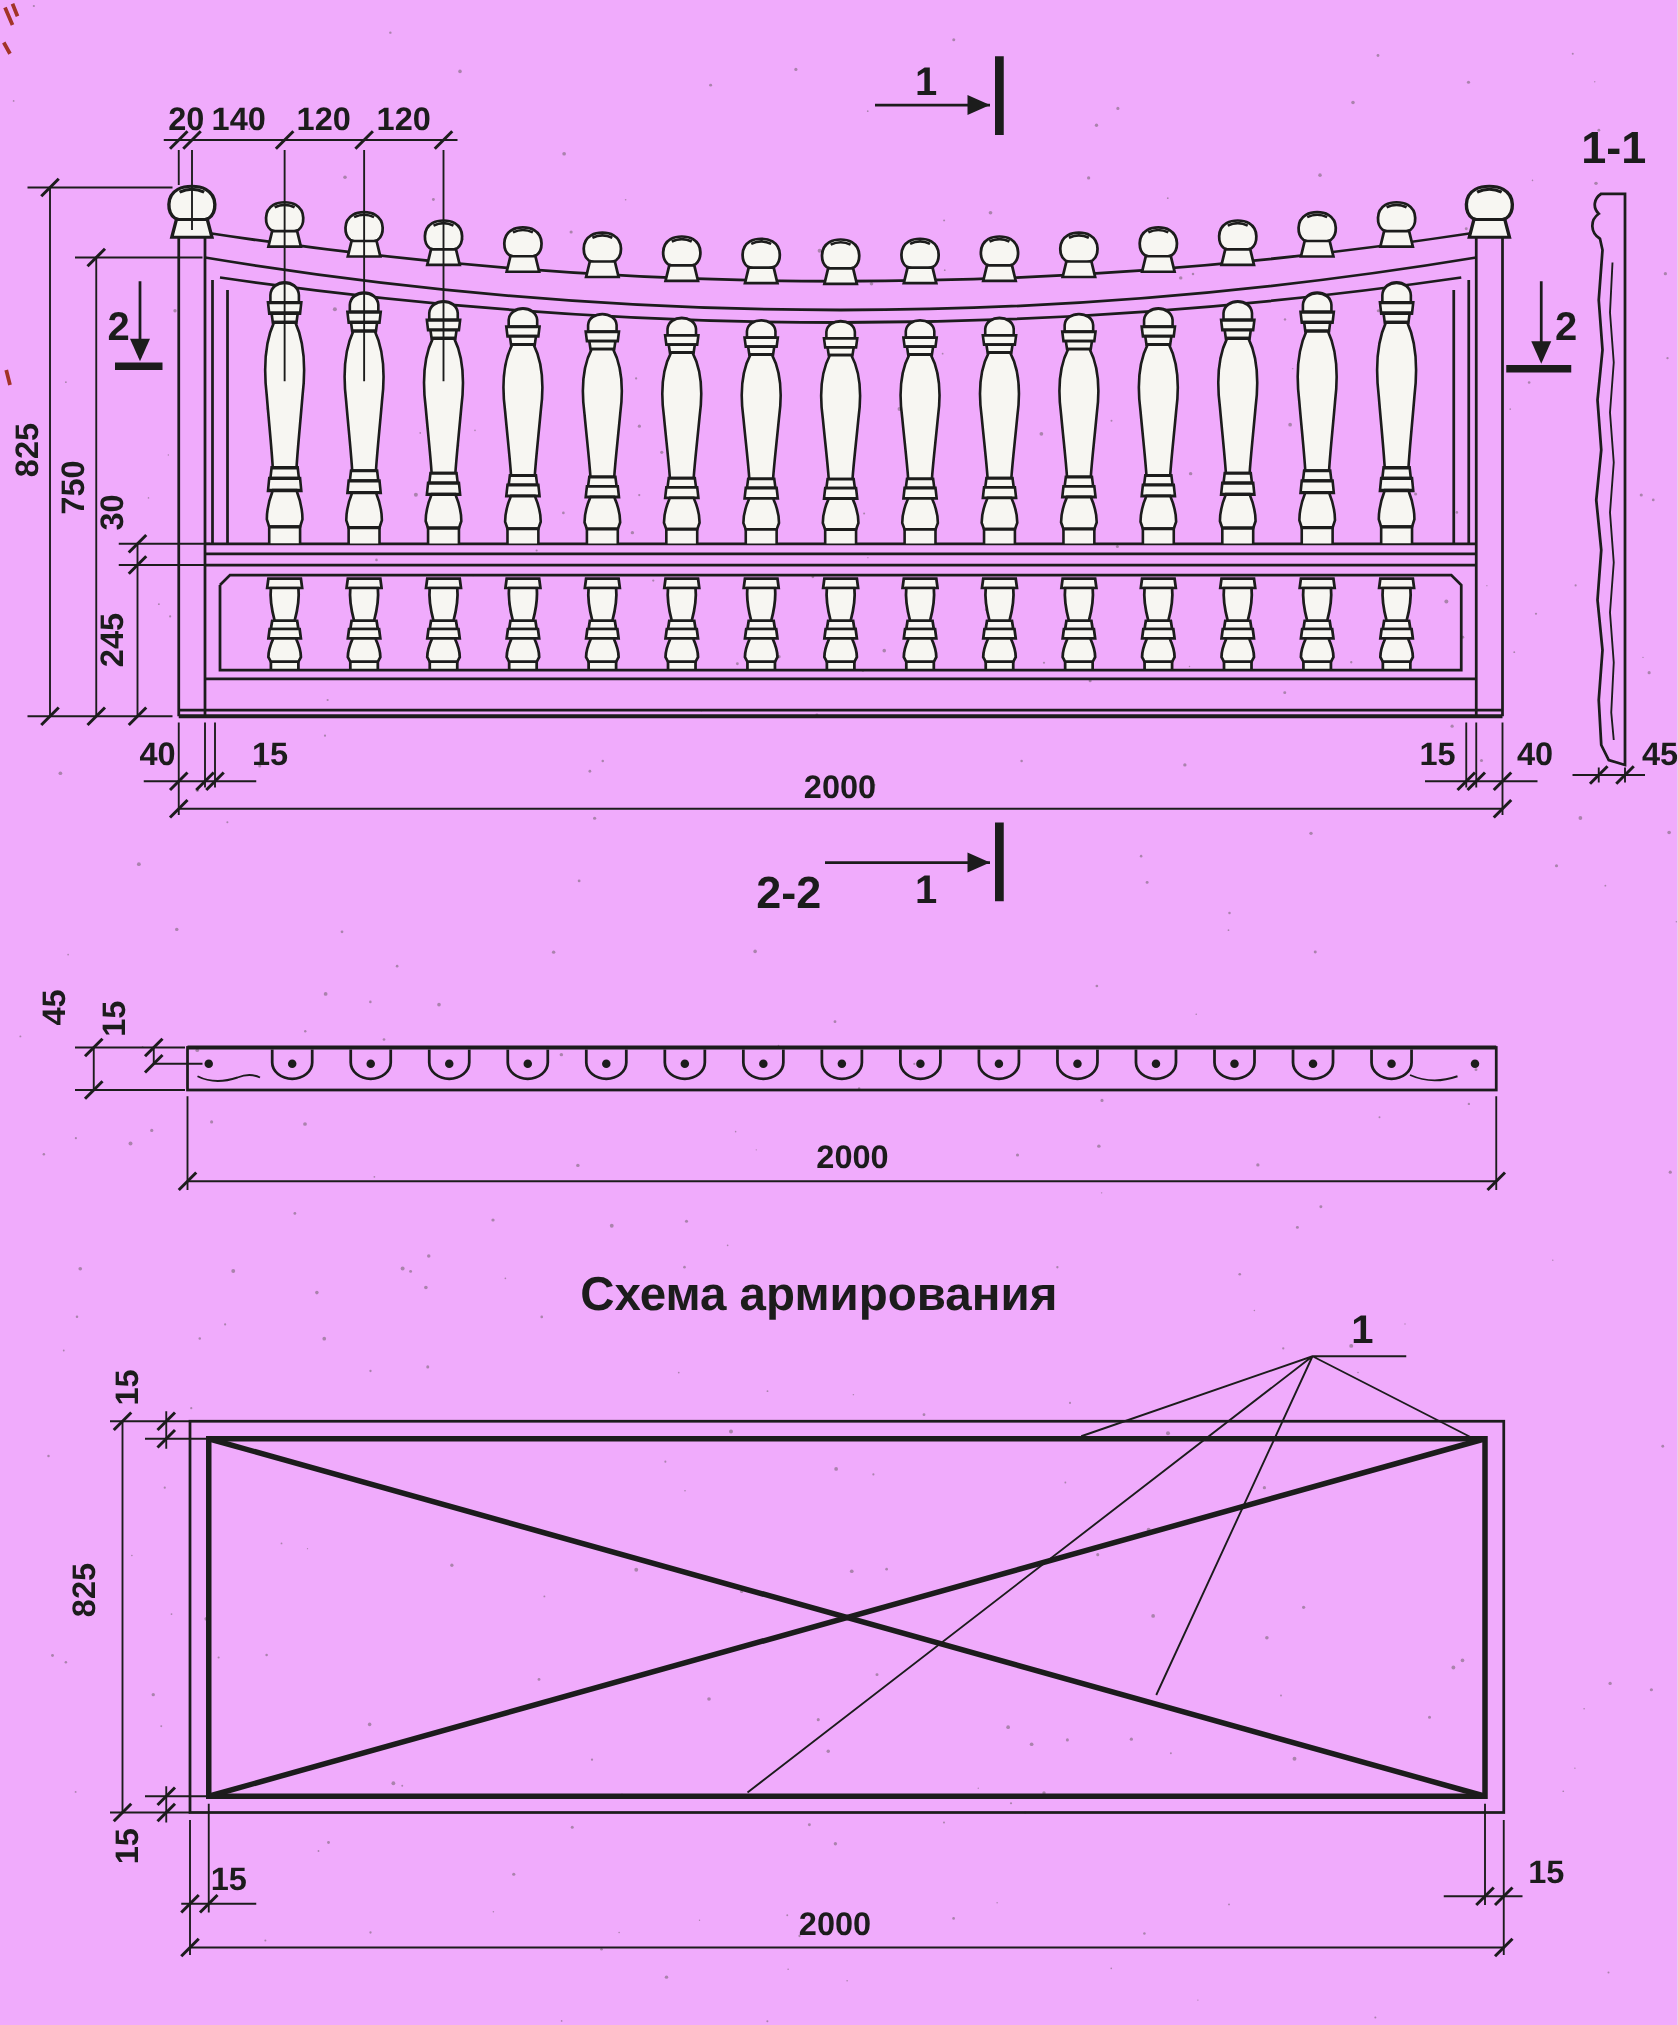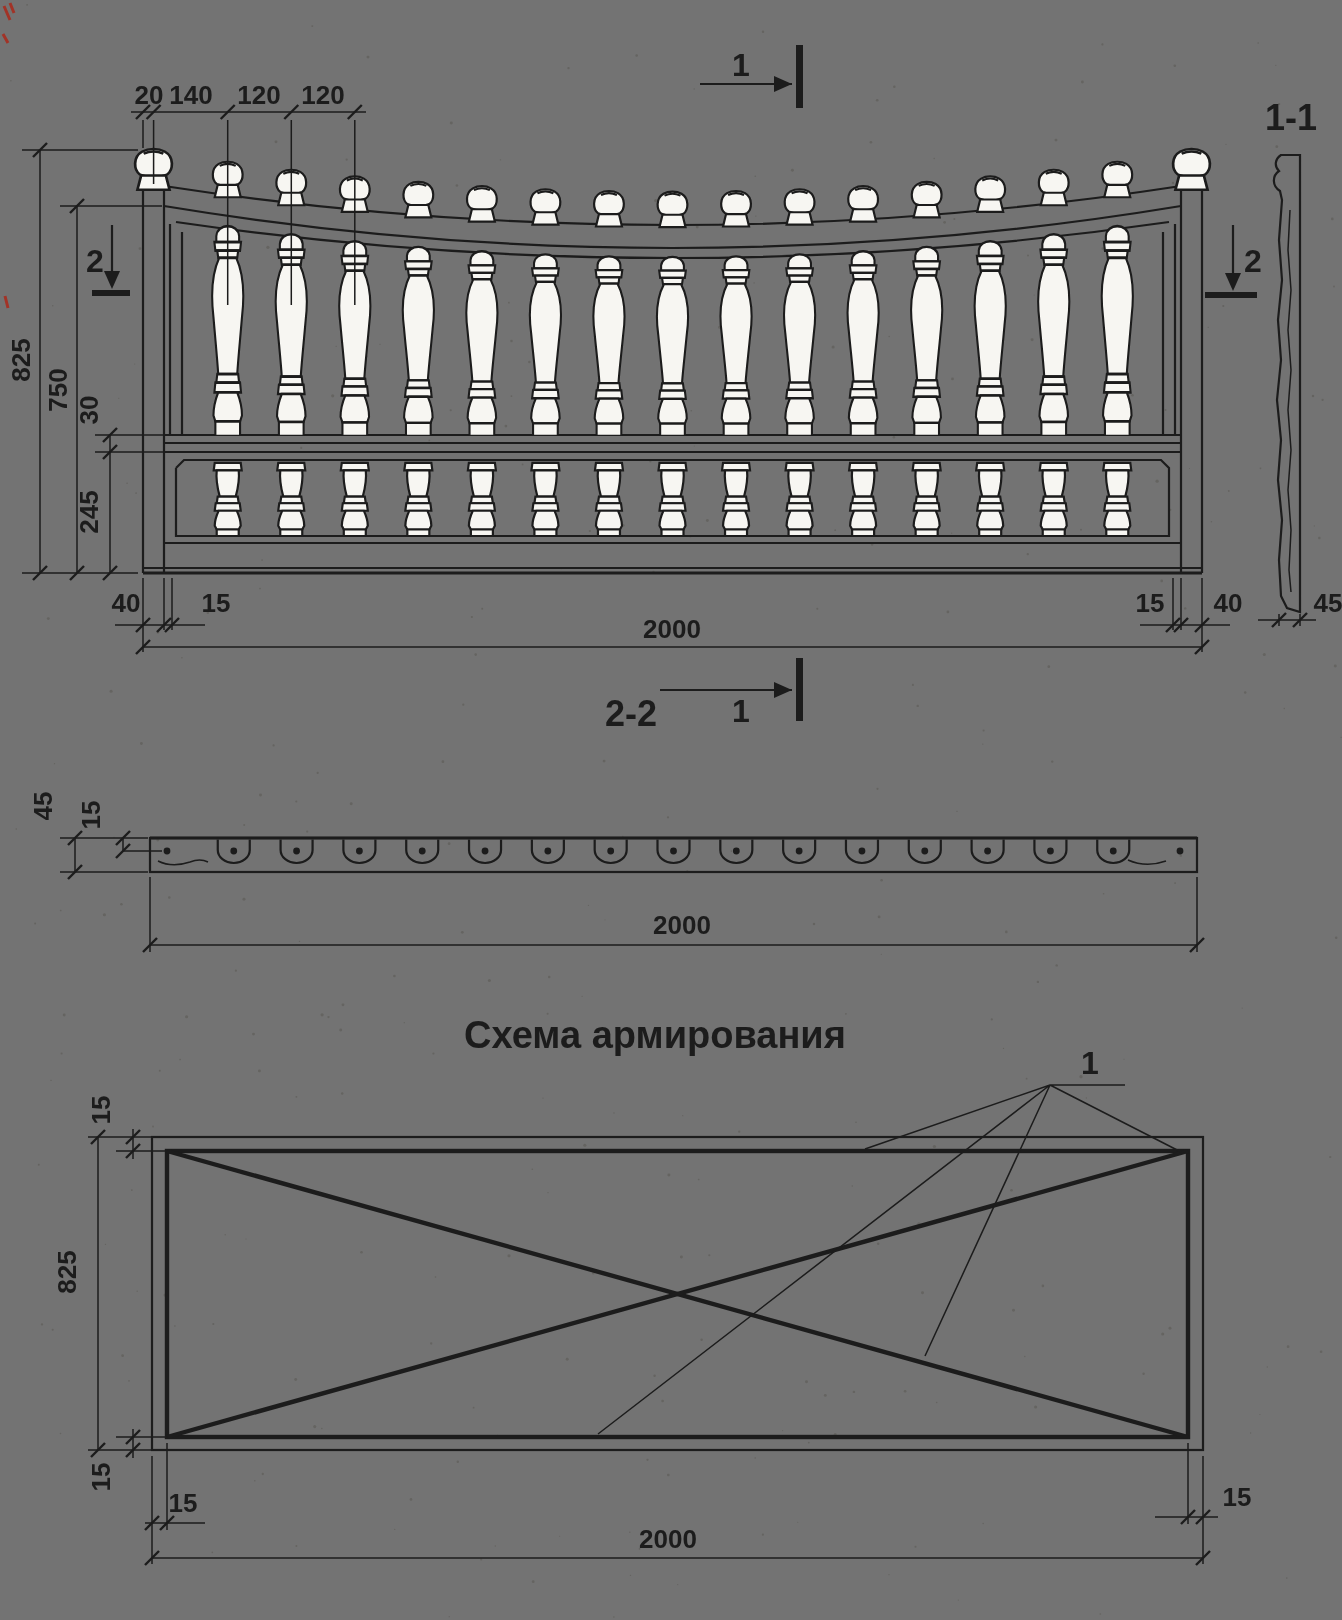--- a/index.html
+++ b/index.html
@@ -1,16 +1,16 @@
 <!DOCTYPE html>
 <html><head>
 <meta charset="utf-8">
 <style>
   html,body{margin:0;padding:0;background:#e8e8e6;}
-  .page{position:relative;width:1342px;height:1620px;background:#737373;overflow:hidden;
+  .page{position:relative;width:1342px;height:1620px;background:#f0abfc;overflow:hidden;
         font-family:"Liberation Sans", sans-serif;text-align:right;}
   svg{position:absolute;left:0;top:0;}
   svg text{fill:#1c1c1c;font-family:"Liberation Sans", sans-serif;font-weight:600;}
   .dim{font-size:26px;}
   .ttl{font-size:36px;}
   .big{font-size:38px;}
   .mark{font-size:32px;}
   .ln  {stroke:#1c1c1c;stroke-width:2.2;fill:none;}
   .ln3 {stroke:#1c1c1c;stroke-width:3.2;fill:none;}
   .thin{stroke:#1c1c1c;stroke-width:1.5;fill:none;}

